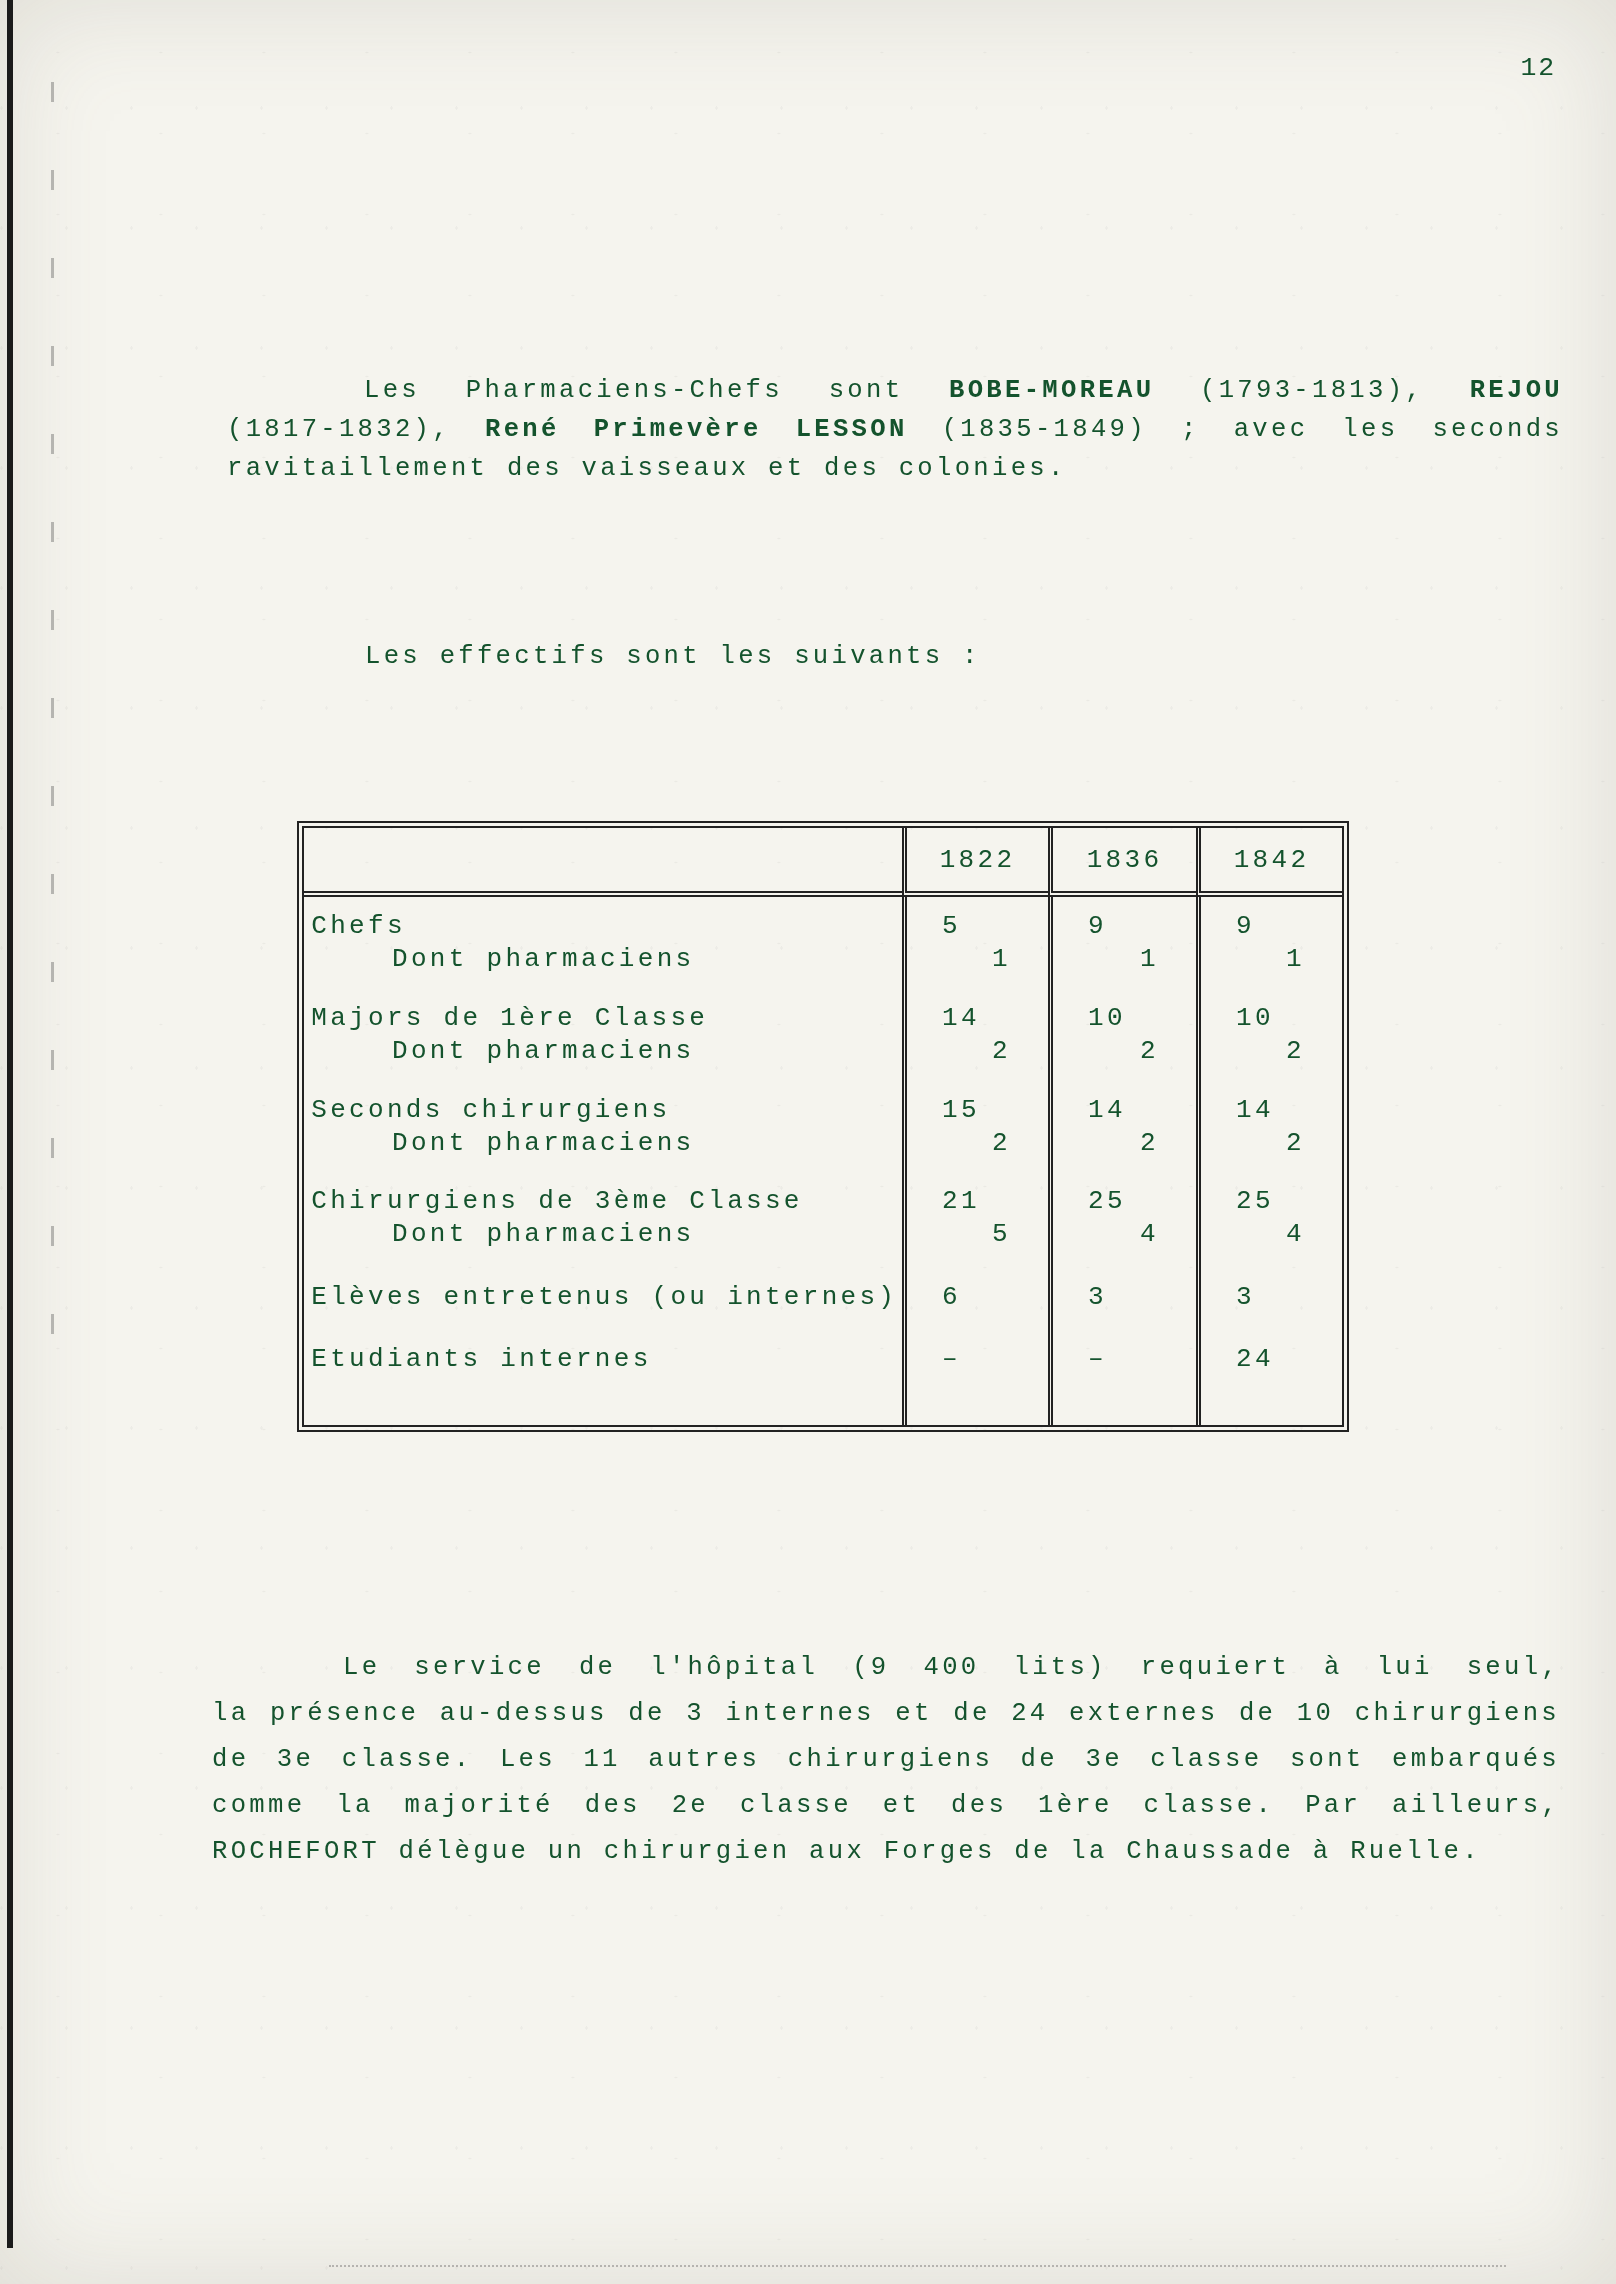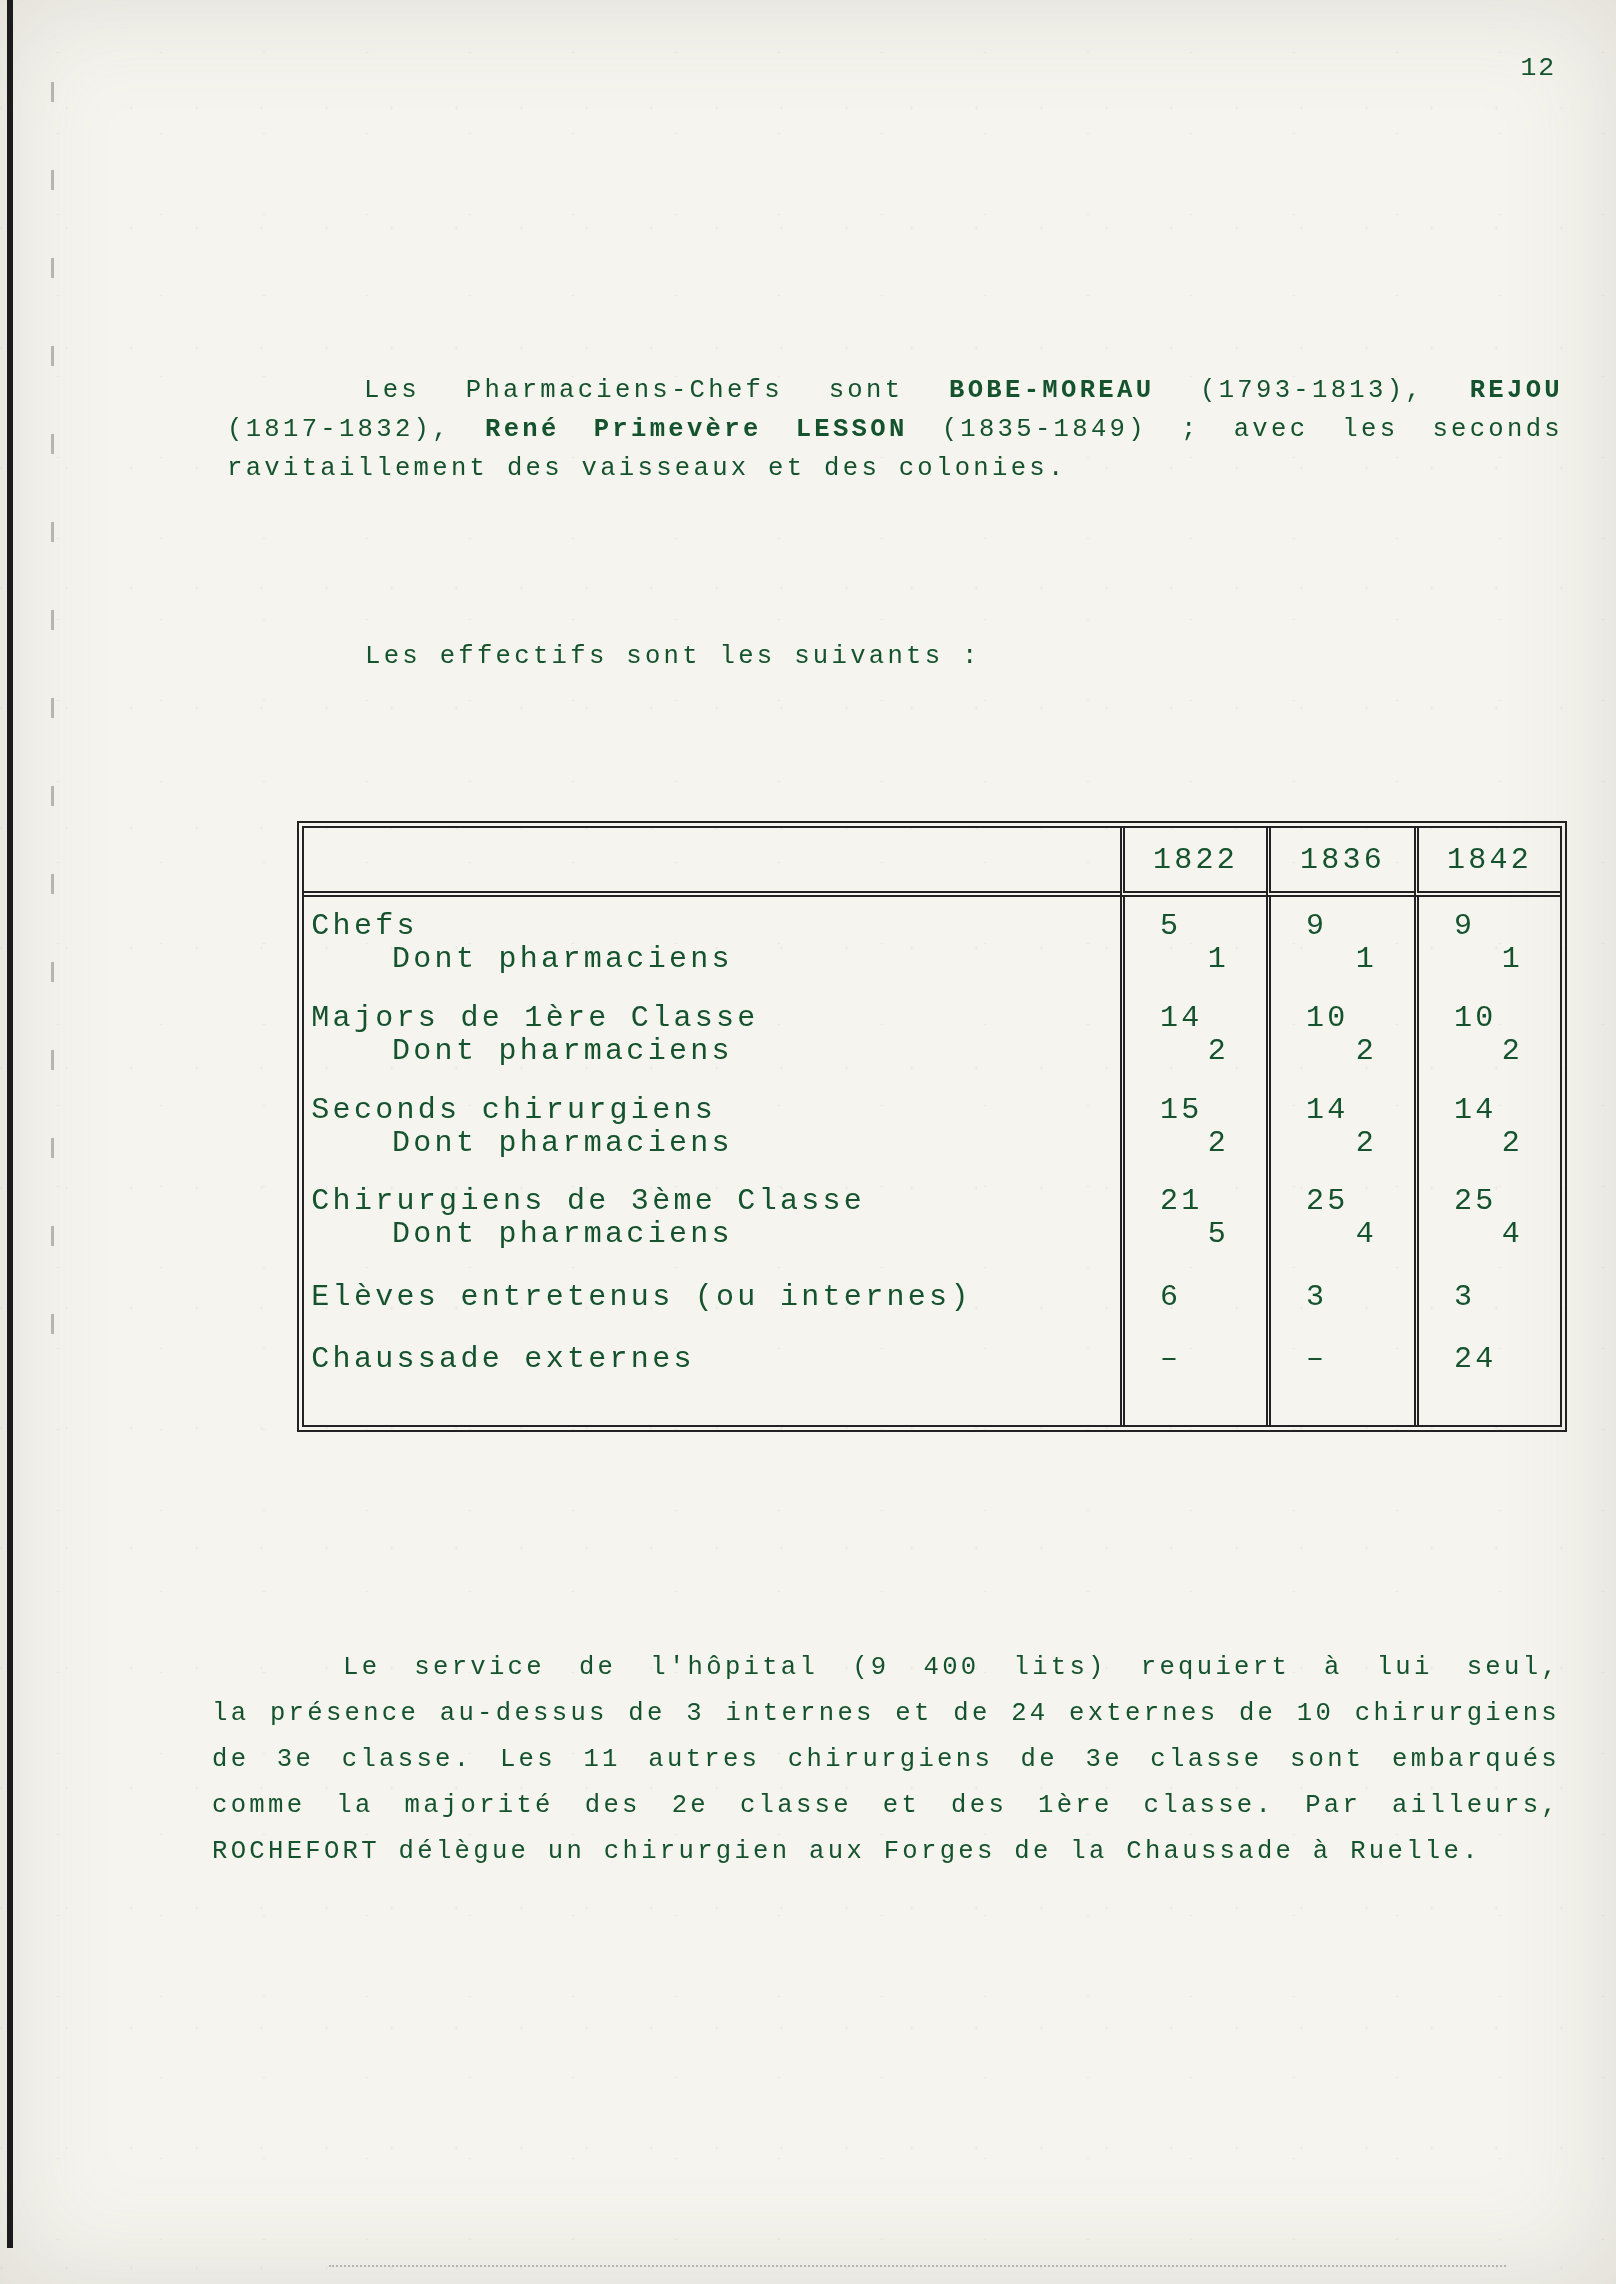--- a/index.html
+++ b/index.html
@@ -103,23 +103,23 @@
     top: 1645px;
     width: 1348px;
     line-height: 46px;
   }
 
   
   .efftable {
     position: absolute;
     left: 297px;
     top: 821px;
-    width: 1270px;
+    width: 1052px;
     border: 7.3px double #222;
-    font-size: 30px;
+    font-size: 26px;
     letter-spacing: 3.3px;
     background: rgba(255,255,255,0.0);
     box-sizing: border-box;
   }
   .trow {
     display: grid;
     grid-template-columns: 1fr 146px 148px 146px;
   }
   .cell { box-sizing: border-box; }
   .cell.num { border-left: 5.5px double #222; }
@@ -257,21 +257,21 @@
       <div class="cell num">
         <div class="line mv">3</div>
       </div>
       <div class="cell num">
         <div class="line mv">3</div>
       </div>
     </div>
 
     <div class="trow single last">
       <div class="cell lbl">
-        <div class="line main">Chaussade externes</div>
+        <div class="line main">Etudiants internes</div>
       </div>
       <div class="cell num">
         <div class="line mv">–</div>
       </div>
       <div class="cell num">
         <div class="line mv">–</div>
       </div>
       <div class="cell num">
         <div class="line mv">24</div>
       </div>

